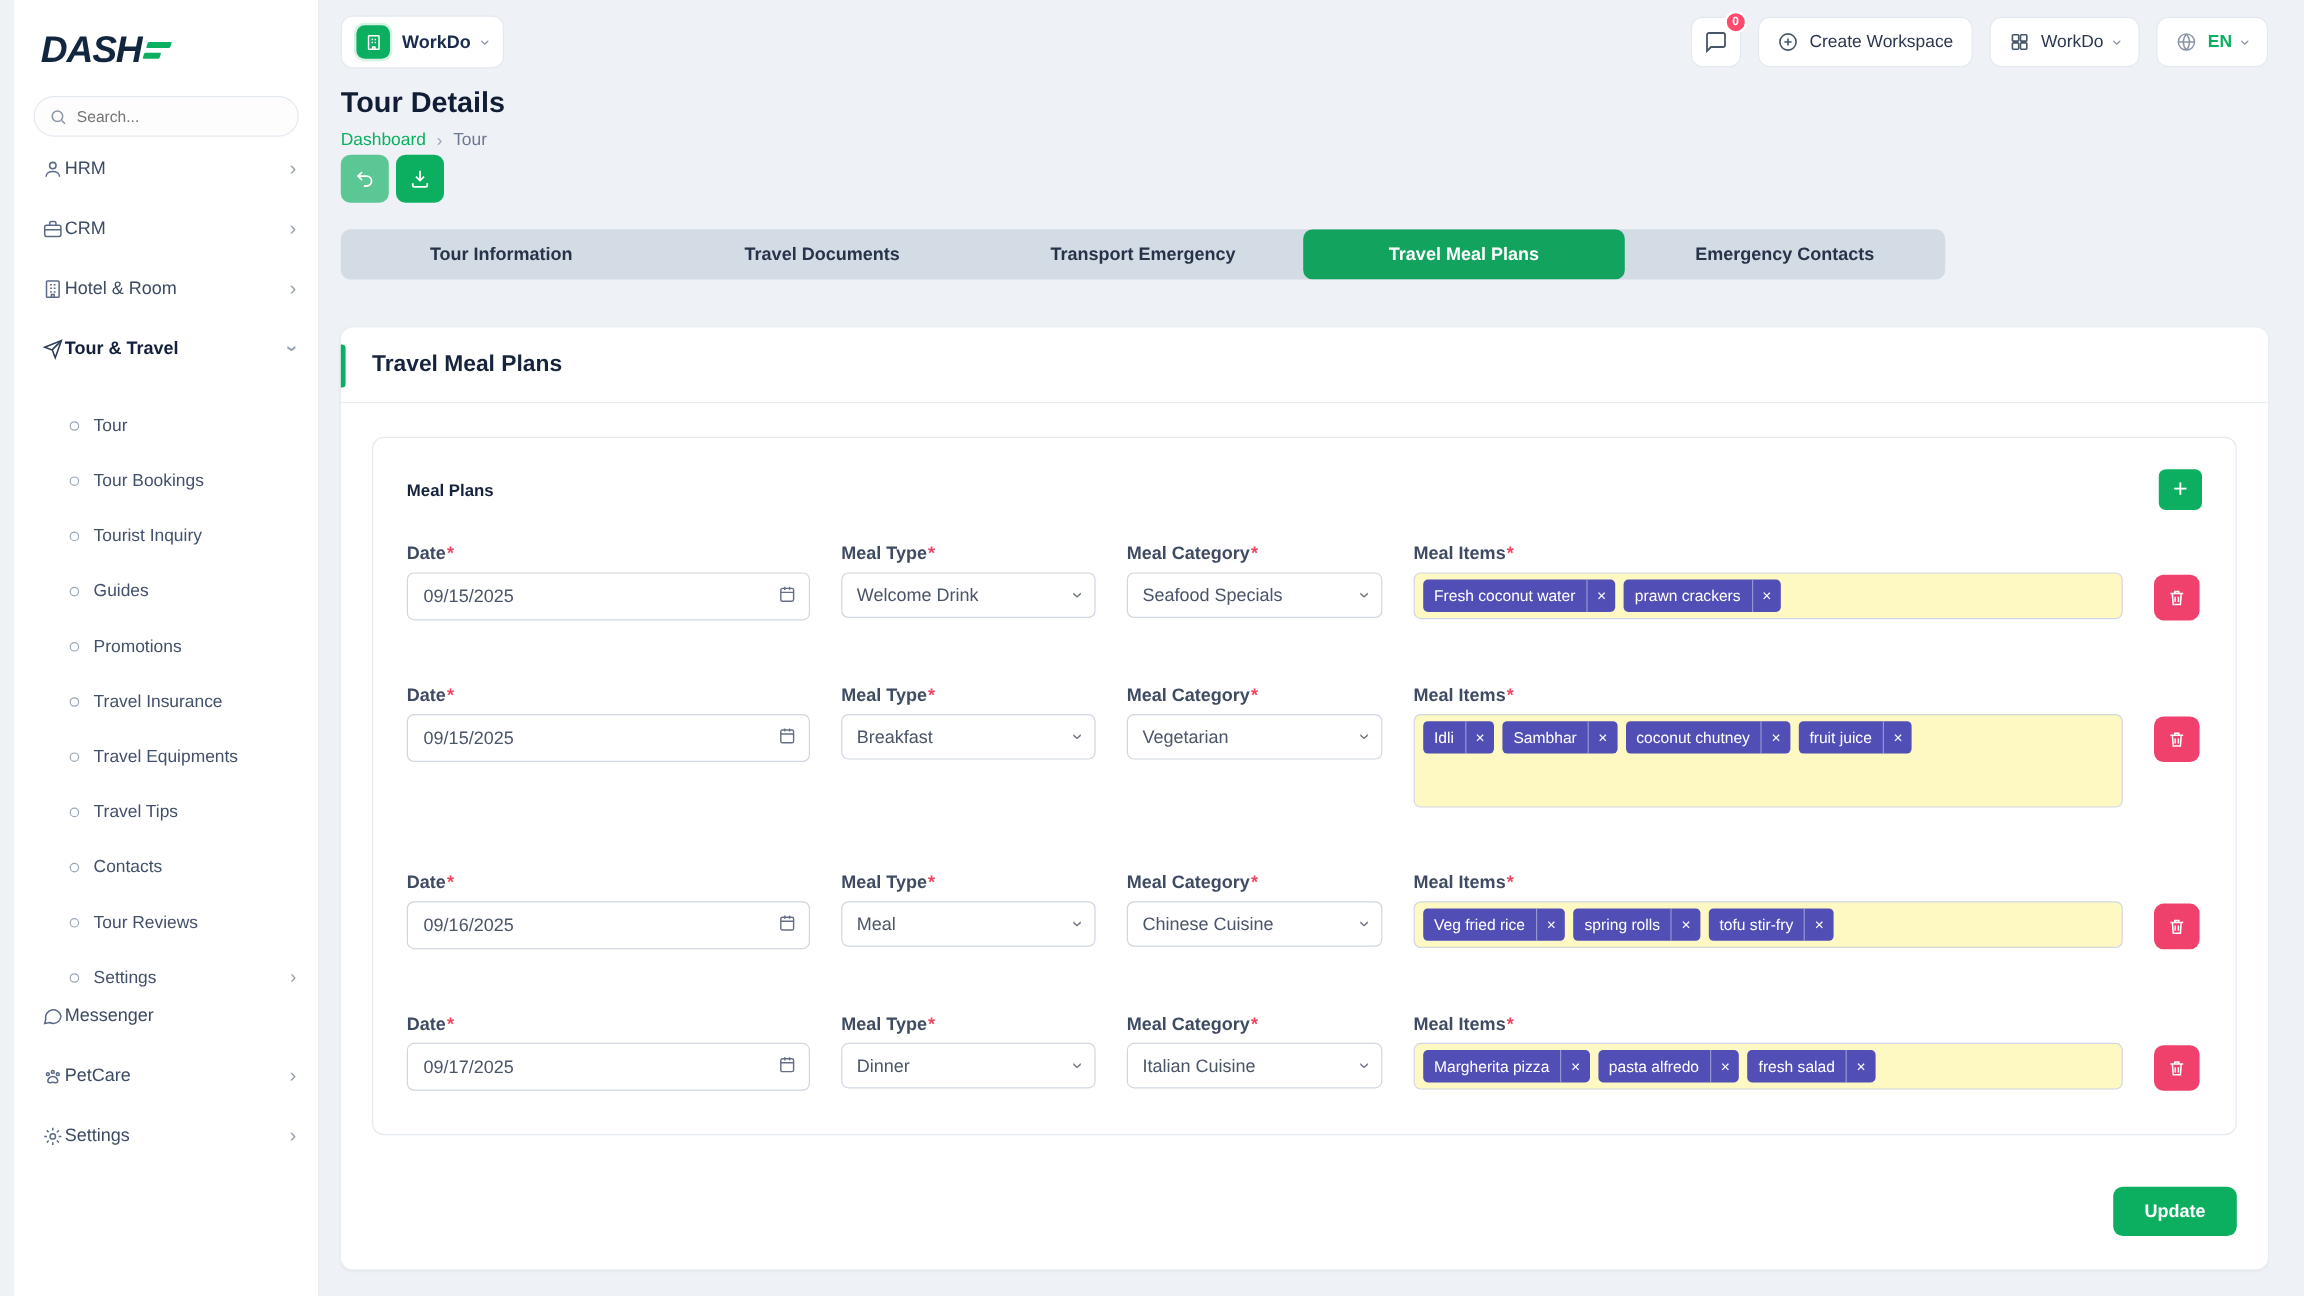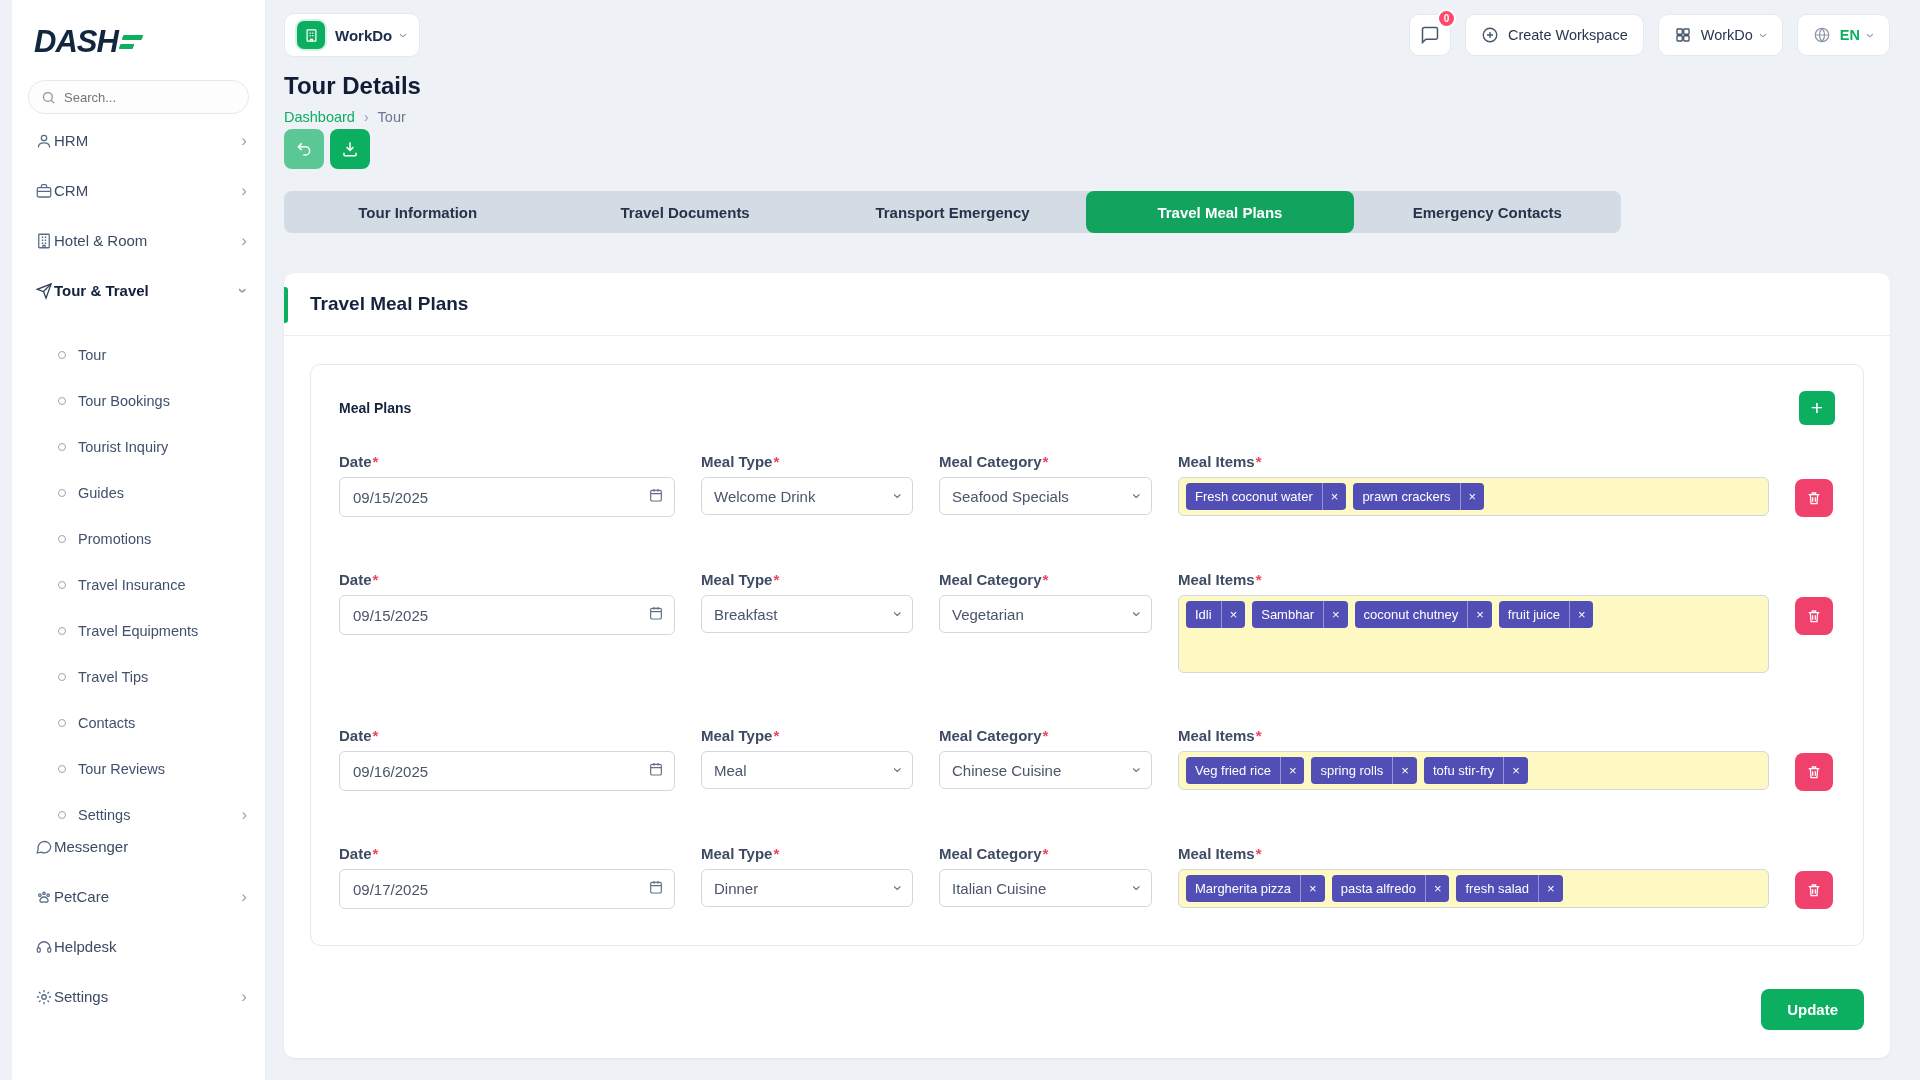--- a/index.html
+++ b/index.html
@@ -214,30 +214,20 @@
             <circle cx="17.5" cy="9.5" r="1.6"></circle>
             <path d="M12 12c-3 0-5.5 2.6-5.5 4.8 0 1.3 1 2.2 2.3 2.2 1.1 0 2-.5 3.2-.5s2.1.5 3.2.5c1.3 0 2.3-.9 2.3-2.2C17.5 14.6 15 12 12 12z"></path>
           </svg>
         </span>
       <span>PetCare</span>
       <span class="chev">›</span>
     </div>
     <div class="nav-item">
       <span class="nav-icon">
           <svg width="18" height="18" viewBox="0 0 24 24" fill="none" stroke="#5b6b86" stroke-width="1.7">
-            <path d="M4 13a8 8 0 0 1 16 0"></path>
-            <rect x="3" y="13" width="4" height="6" rx="2"></rect>
-            <rect x="17" y="13" width="4" height="6" rx="2"></rect>
-          </svg>
-        </span>
-      <span>Helpdesk</span>
-    </div>
-    <div class="nav-item">
-      <span class="nav-icon">
-          <svg width="18" height="18" viewBox="0 0 24 24" fill="none" stroke="#5b6b86" stroke-width="1.7">
             <circle cx="12" cy="12" r="3"></circle>
             <path d="M12 2.5v3M12 18.5v3M2.5 12h3M18.5 12h3M5.3 5.3l2.1 2.1M16.6 16.6l2.1 2.1M18.7 5.3l-2.1 2.1M7.4 16.6l-2.1 2.1"></path>
           </svg>
         </span>
       <span>Settings</span>
       <span class="chev">›</span>
     </div>
   </nav>
 </aside>
 

